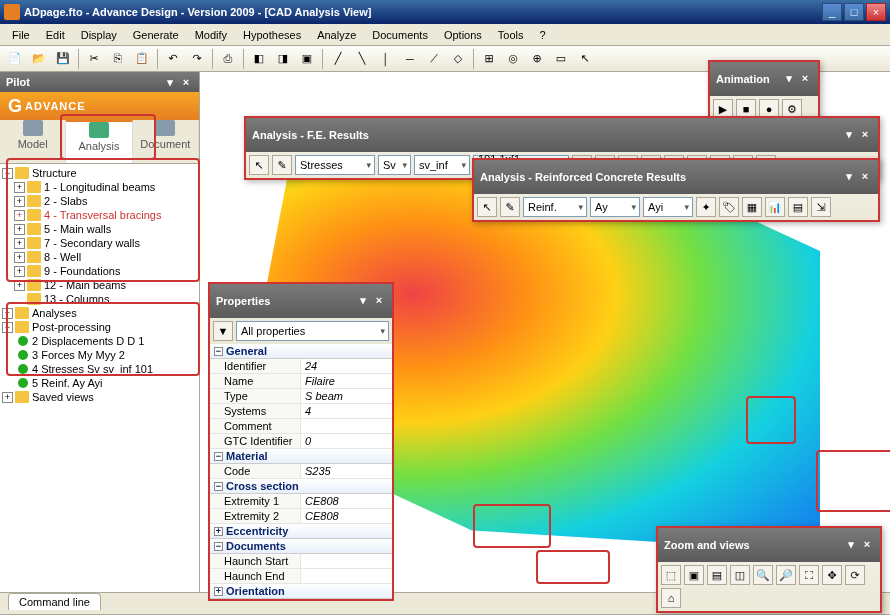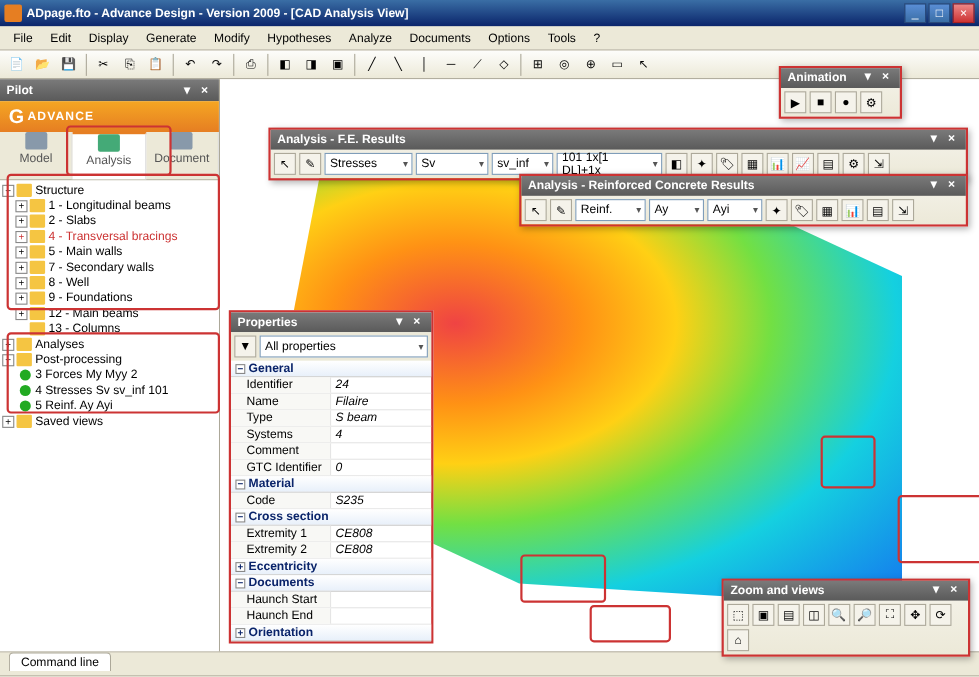--- a/index.html
+++ b/index.html
@@ -41,21 +41,21 @@
 .tnode .bullet { width: 10px; height: 10px; border-radius: 50%; background: #2a2; margin: 0 4px 0 16px; }
 .tnode.red { color: #c33; }
 .tnode.ind1 { padding-left: 14px; }
 
 .canvas { flex: 1; position: relative; overflow: hidden; background: #fff; }
 .viz { position: absolute; left: 40px; top: 50px; width: 580px; height: 430px; background:
   radial-gradient(ellipse at 30% 40%, #e33 0%, #f80 20%, #fc0 35%, #6d3 50%, #0cd 70%, #06e 100%);
   clip-path: polygon(10% 0%, 60% 5%, 100% 30%, 100% 100%, 40% 95%, 0% 70%); opacity: 0.92; }
 
 .panel { position: absolute; border: 2px solid #c33; background: linear-gradient(#f5f3eb,#ece9d8); box-shadow: 2px 2px 6px rgba(0,0,0,.3); }
-.panel-head { height: 18px; background: linear-gradient(#7a7a7a,#5a5a5a); color: #fff; font-weight: bold; display: flex; align-items: center; padding: 0 6px; }
+.panel-head { height: 34px; background: linear-gradient(#7a7a7a,#5a5a5a); color: #fff; font-weight: bold; display: flex; align-items: center; padding: 0 6px; }
 .panel-head .spacer { flex: 1; }
 .panel-head .pbtn { width: 14px; height: 14px; margin-left: 2px; text-align: center; line-height: 12px; cursor: pointer; }
 .panel-body { padding: 3px; display: flex; align-items: center; gap: 3px; flex-wrap: wrap; }
 .ibtn { width: 20px; height: 20px; border: 1px solid #aca899; background: #f5f3eb; display: flex; align-items: center; justify-content: center; cursor: pointer; }
 .combo { height: 20px; border: 1px solid #7f9db9; background: #fff; padding: 0 14px 0 4px; display: flex; align-items: center; position: relative; cursor: pointer; }
 .combo::after { content: "▾"; position: absolute; right: 3px; color: #555; font-size: 9px; }
 
 .props-panel { position: absolute; left: 208px; top: 282px; width: 186px; border: 2px solid #c33; background: #fff; }
 .props-panel .panel-head { border: none; }
 .props-filter { padding: 3px; display: flex; gap: 3px; background: #ece9d8; }
@@ -213,20 +213,24 @@
           <span class="ficon"></span>
           <span>Analyses</span>
         </div>
       <div class="tnode">
           <span class="exp">−</span>
           <span class="ficon"></span>
           <span>Post-processing</span>
         </div>
       <div class="tnode">
           <span class="bullet"></span>
+          <span>2 Displacements D  D  1</span>
+        </div>
+      <div class="tnode">
+          <span class="bullet"></span>
           <span>3 Forces My  Myy  2</span>
         </div>
       <div class="tnode">
           <span class="bullet"></span>
           <span>4 Stresses Sv  sv_inf  101</span>
         </div>
       <div class="tnode">
           <span class="bullet"></span>
           <span>5 Reinf. Ay  Ayi</span>
         </div>
@@ -269,21 +273,21 @@
       <span class="spacer"></span>
       <span class="pbtn">▾</span>
       <span class="pbtn">×</span>
     </div>
   <div class="panel-body">
     <div class="ibtn">↖</div>
     <div class="ibtn">✎</div>
     <div class="combo" style="width:80px">
         <span>Stresses</span>
       </div>
-    <div class="combo" style="width:66px">
+    <div class="combo" style="width:33px">
         <span>Sv</span>
       </div>
     <div class="combo" style="width:56px">
         <span>sv_inf</span>
       </div>
     <div class="combo" style="width:96px">
         <span>101 1x[1 DL]+1x</span>
       </div>
     <div class="ibtn">◧</div>
     <div class="ibtn">✦</div>

